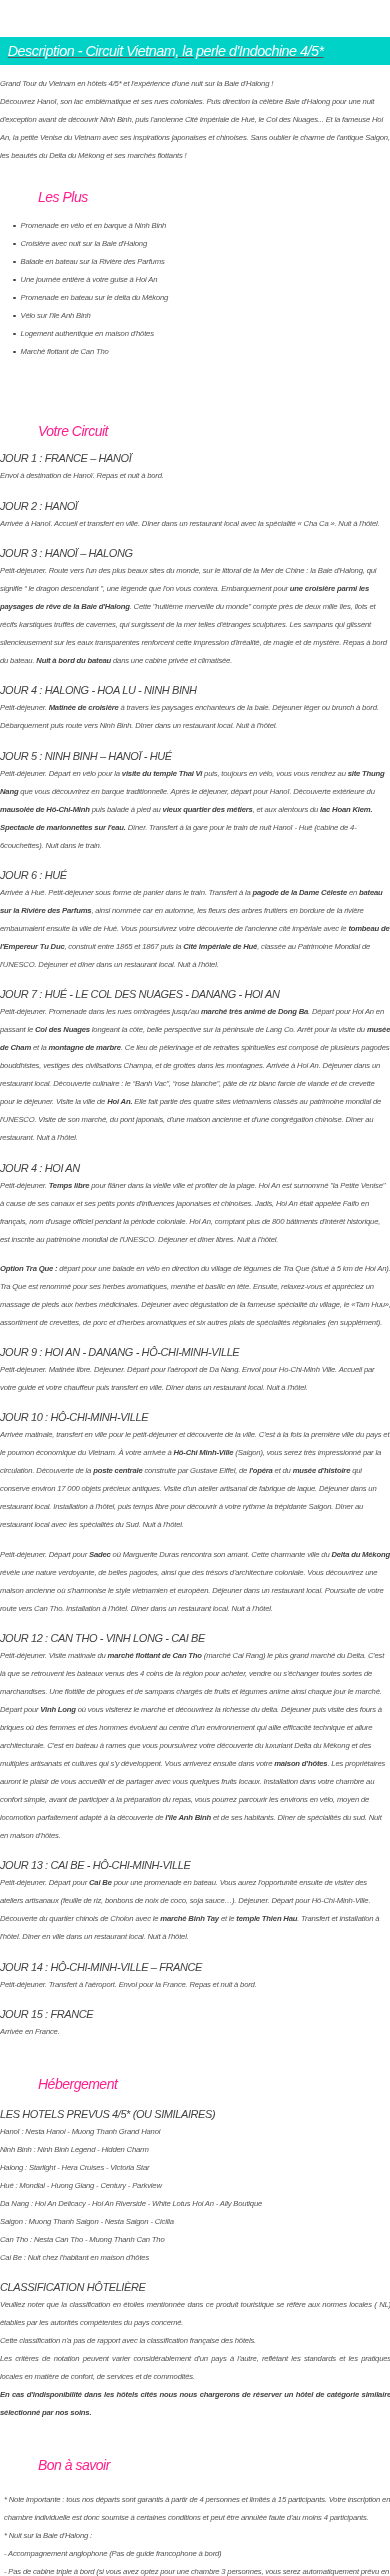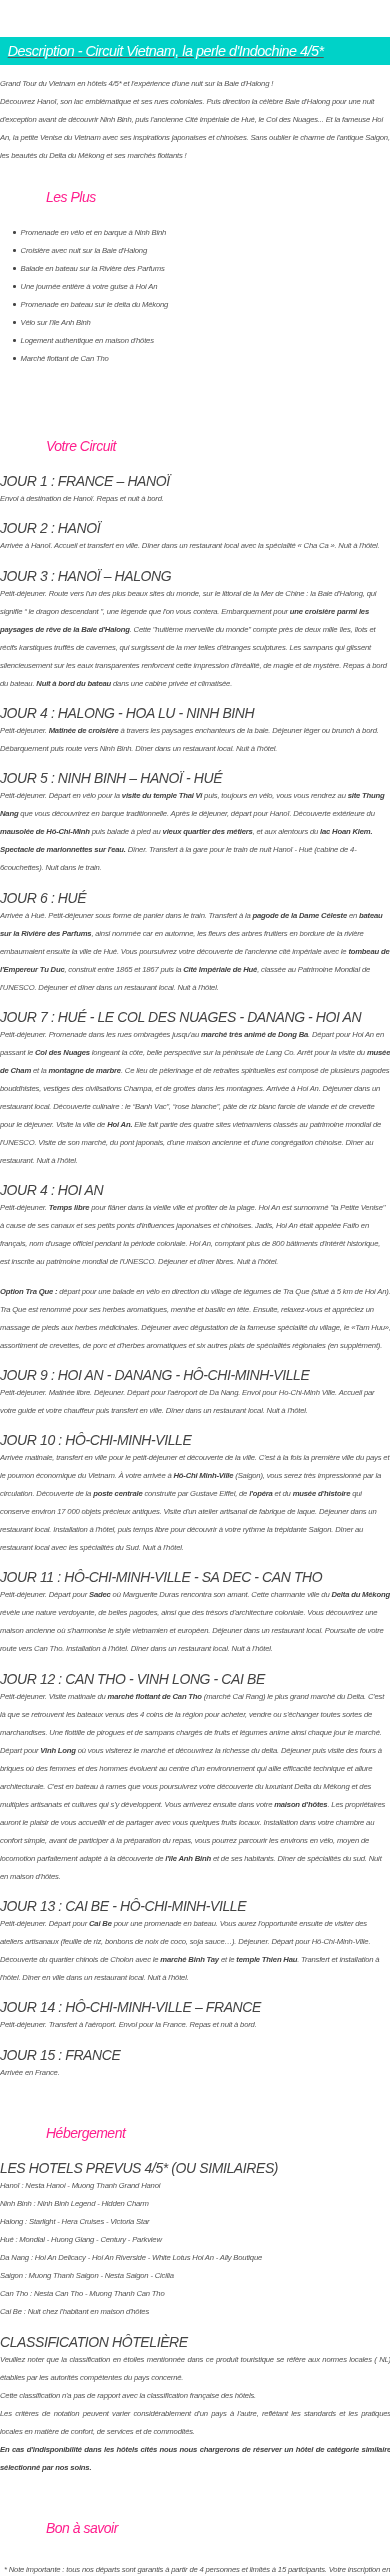--- a/index.html
+++ b/index.html
@@ -28,36 +28,36 @@
     letter-spacing: -0.5px;
     white-space: nowrap;
   }
   p, .line { margin: 0; font-size: 7.7px; line-height: 18px; letter-spacing: -0.2px; }
   b { color: #444444; }
   h2.section {
     color: #ff1f8e;
     font-size: 14px;
     font-weight: normal;
     letter-spacing: -0.5px;
-    margin: 16px;
+    margin: 8px;
     line-height: 20.6px;
     padding-left: 30px;
   }
   .intro { margin-bottom: 22px; }
   ul.plus { margin: 9.3px 0 0 0; padding: 0 0 0 20.6px; list-style: none; }
   ul.plus li { font-size: 7.7px; line-height: 18px; position: relative; letter-spacing: -0.2px; }
   ul.plus li::before {
     content: ""; position: absolute; left: -7.2px; top: 7.7px;
     width: 2.6px; height: 2.6px; background: #444; border-radius: 50%;
   }
   .gap-plus-circuit { height: 52px; }
   .day { margin-top: 11.3px; }
   .day:first-of-type { margin-top: 7.2px; }
   .day h3, .sub h3 {
-    margin: 0; font-size: 14px; line-height: 18px; color: #444444;
+    margin: 0; font-size: 11px; line-height: 18px; color: #444444;
     font-weight: normal; letter-spacing: -0.4px;
   }
   .para-gap { height: 11.3px; }
   .section-gap { height: 25px; }
   .heb-head { margin-top: 10.3px; }
   .justify { text-align: justify; }
   .indent { padding-left: 4px; }
 </style>
 </head>
 <body>
@@ -128,21 +128,20 @@
         </div>
         <div class="day">
           <h3>JOUR 9 : HOI AN - DANANG - HÔ-CHI-MINH-VILLE</h3>
           <p><span>Petit-déjeuner. Matinée libre. Déjeuner. Départ pour l'aéroport de Da Nang. Envol pour Ho-Chi-Minh Ville. Accueil par votre guide et votre chauffeur puis transfert en ville. Dîner dans un restaurant local. Nuit à l'hôtel.</span></p>
         </div>
         <div class="day">
           <h3>JOUR 10 : HÔ-CHI-MINH-VILLE</h3>
           <p><span>Arrivée matinale, transfert en ville pour le petit-déjeuner et découverte de la ville. C'est à la fois la première ville du pays et le poumon économique du Vietnam. À votre arrivée à </span><b>Hô-Chi Minh-Ville</b><span> (Saigon), vous serez très impressionné par la circulation. Découverte de la </span><b>poste centrale</b><span> construite par Gustave Eiffel, de </span><b>l'opéra</b><span> et du </span><b>musée d'histoire</b><span> qui conserve environ 17 000 objets précieux antiques. Visite d'un atelier artisanal de fabrique de laque. Déjeuner dans un restaurant local. Installation à l'hôtel, puis temps libre pour découvrir à votre rythme la trépidante Saigon. Dîner au restaurant local avec les spécialités du Sud. Nuit à l'hôtel.</span></p>
         </div>
         <div class="day">
-          <h3>JOUR 11 : HÔ-CHI-MINH-VILLE - SA DEC - CAN THO</h3>
           <p><span>Petit-déjeuner. Départ pour </span><b>Sadec</b><span> où Marguerite Duras rencontra son amant. Cette charmante ville du </span><b>Delta du Mékong</b><span> révèle une nature verdoyante, de belles pagodes, ainsi que des trésors d'architecture coloniale. Vous découvrirez une maison ancienne où s'harmonise le style vietnamien et européen. Déjeuner dans un restaurant local. Poursuite de votre route vers Can Tho. Installation à l'hôtel. Dîner dans un restaurant local. Nuit à l'hôtel.</span></p>
         </div>
         <div class="day">
           <h3>JOUR 12 : CAN THO - VINH LONG - CAI BE</h3>
           <p><span>Petit-déjeuner. Visite matinale du </span><b>marché flottant de Can Tho</b><span> (marché Cai Rang) le plus grand marché du Delta. C'est là que se retrouvent les bateaux venus des 4 coins de la région pour acheter, vendre ou s'échanger toutes sortes de marchandises. Une flottille de pirogues et de sampans chargés de fruits et légumes anime ainsi chaque jour le marché. Départ pour </span><b>Vinh Long</b><span> où vous visiterez le marché et découvrirez la richesse du delta. Déjeuner puis visite des fours à briques où des femmes et des hommes évoluent au centre d'un environnement qui allie efficacité technique et allure architecturale. C'est en bateau à rames que vous poursuivrez votre découverte du luxuriant Delta du Mékong et des multiples artisanats et cultures qui s'y développent. Vous arriverez ensuite dans votre </span><b>maison d'hôtes</b><span>. Les propriétaires auront le plaisir de vous accueillir et de partager avec vous quelques fruits locaux. Installation dans votre chambre au confort simple, avant de participer à la préparation du repas, vous pourrez parcourir les environs en vélo, moyen de locomotion parfaitement adapté à la découverte de </span><b>l'île Anh Binh</b><span> et de ses habitants. Dîner de spécialités du sud. Nuit en maison d'hôtes.</span></p>
         </div>
         <div class="day">
           <h3>JOUR 13 : CAI BE - HÔ-CHI-MINH-VILLE</h3>
           <p><span>Petit-déjeuner. Départ pour </span><b>Cai Be</b><span> pour une promenade en bateau. Vous aurez l'opportunité ensuite de visiter des ateliers artisanaux (feuille de riz, bonbons de noix de coco, soja sauce…). Déjeuner. Départ pour Hô-Chi-Minh-Ville. Découverte du quartier chinois de Cholon avec le </span><b>marché Binh Tay</b><span> et le </span><b>temple Thien Hau</b><span>. Transfert et installation à l'hôtel. Dîner en ville dans un restaurant local. Nuit à l'hôtel.</span></p>
         </div>

